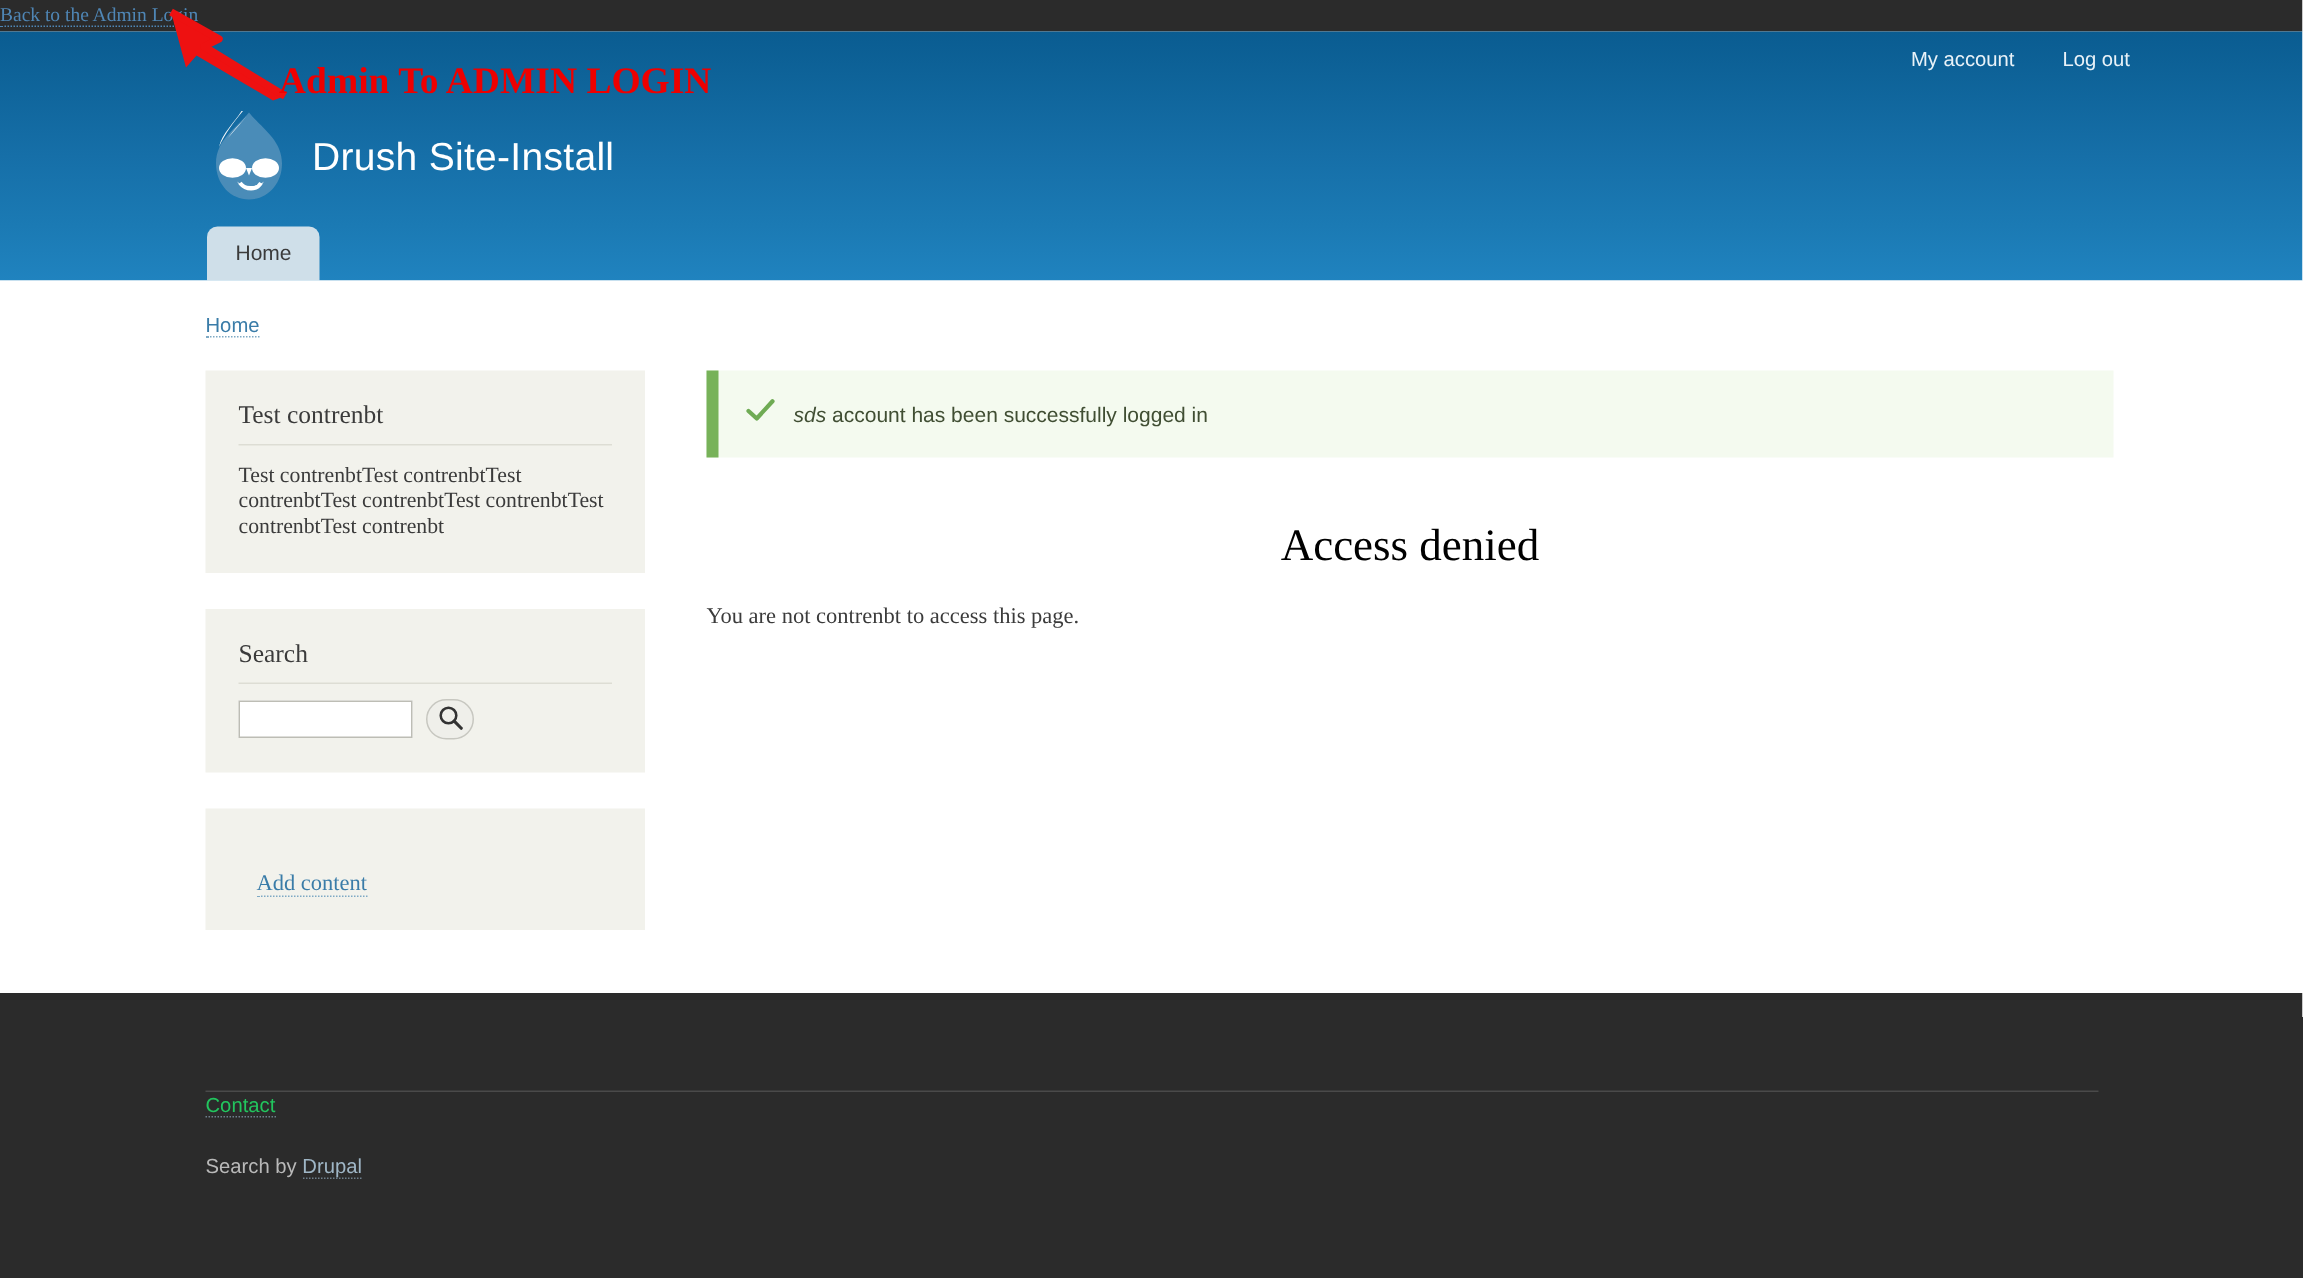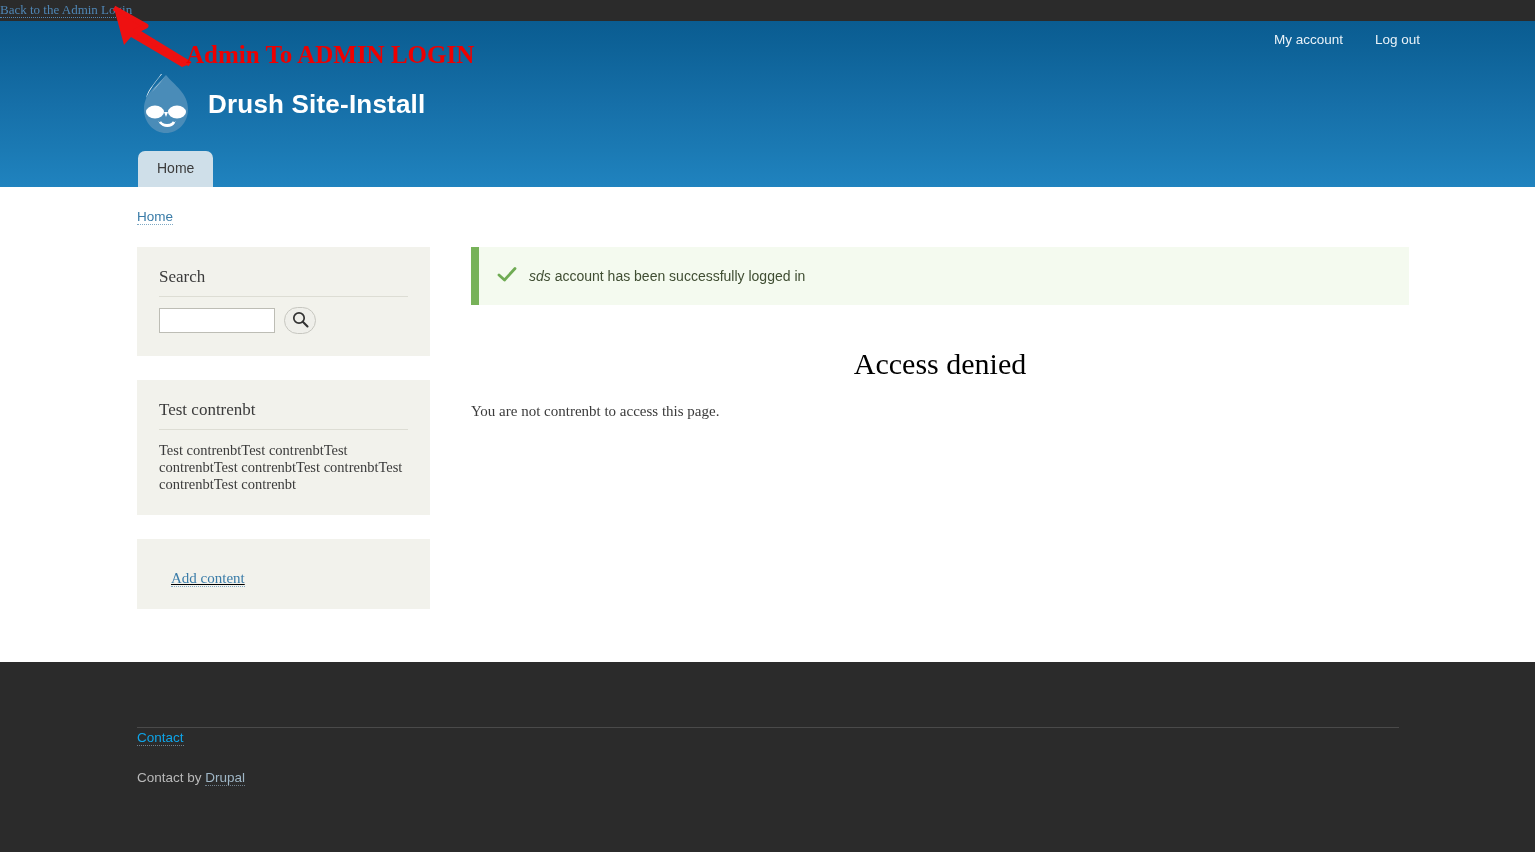--- a/index.html
+++ b/index.html
@@ -47,21 +47,21 @@
   }
   .site-brand {
     position: absolute; left: 138px; top: 48px;
     display: flex; align-items: center;
   }
   .druplicon { width: 56px; height: 70px; flex: 0 0 auto; }
   .site-name {
     margin-left: 14px;
     color: #ffffff;
     font-size: 26px;
-    font-weight: bold;
+    font-weight: normal;
     letter-spacing: .2px;
   }
   .main-menu {
     position: absolute; left: 138px; bottom: 0;
     display: flex;
   }
   .menu-tab {
     background: #cfdfe9;
     color: #3b3b3b;
     font-size: 14px;
@@ -121,21 +121,21 @@
     display: flex; align-items: center; justify-content: center;
     padding: 0;
   }
   .block-body {
     font-family: "Liberation Serif", serif;
     font-size: 14.5px;
     color: #3b3b3b;
     line-height: 17px;
     margin-top: 12px;
   }
-  .tools-list { margin: 10px 0 0 0; padding: 0 0 0 12px; list-style: none; text-decoration: underline; }
+  .tools-list { margin: 21px 0 0 0; padding: 0 0 0 12px; list-style: none; }
   .tools-list a {
     font-family: "Liberation Serif", serif;
     font-size: 15px;
     color: #3a7ca8;
     text-decoration: none;
     border-bottom: 1px dotted #7fa9c4;
   }
 
   
   .content { position: absolute; left: 471px; top: 60px; width: 938px; }
@@ -171,21 +171,21 @@
     background: #2b2b2b;
   }
   .footer-inner { position: absolute; left: 137px; top: 66px; width: 1262px; }
   .footer-divider {
     position: absolute; left: 137px; top: 65px;
     width: 1262px; height: 1px;
     background: #4a4a4a;
   }
   .footer-link {
     display: inline-block;
-    color: #0ea5e9;
+    color: #22c55e;
     font-size: 13.5px;
     text-decoration: none;
     border-bottom: 1px dotted #6e7f8b;
   }
   .footer-powered {
     color: #b9b9b9;
     font-size: 13.5px;
     margin-top: 24px;
   }
   .footer-powered a {
@@ -244,40 +244,40 @@
 
   <div class="page-body">
 
     <div class="breadcrumb">
       <a href="#">Home</a>
     </div>
 
     <div class="sidebar">
 
       <div class="block">
+        <h2 class="block-title">Test contrenbt</h2>
+        <div class="block-body">Test contrenbtTest contrenbtTest contrenbtTest contrenbtTest contrenbtTest contrenbtTest contrenbt</div>
+      </div>
+
+      <div class="block">
         <h2 class="block-title">Search</h2>
         <div class="search-row">
           <input class="search-input" type="text" placeholder="" style="">
           <button class="search-btn">
             <span>
               <svg width="17" height="17" viewBox="0 0 17 17" xmlns="http://www.w3.org/2000/svg">
                 <circle cx="7" cy="7" r="5.2" fill="none" stroke="#333333" stroke-width="1.7"></circle>
                 <line x1="10.8" y1="10.8" x2="15.5" y2="15.5" stroke="#333333" stroke-width="2.1" stroke-linecap="round"></line>
               </svg>
             </span>
           </button>
         </div>
       </div>
 
       <div class="block">
-        <h2 class="block-title">Test contrenbt</h2>
-        <div class="block-body">Test contrenbtTest contrenbtTest contrenbtTest contrenbtTest contrenbtTest contrenbtTest contrenbt</div>
-      </div>
-
-      <div class="block">
         <ul class="tools-list">
           <li>
             <a href="#">Add content</a>
           </li>
         </ul>
       </div>
     </div>
 
     <div class="content">
 
@@ -295,21 +295,21 @@
       <h1 class="page-title">Access denied</h1>
       <p class="page-text">You are not contrenbt to access this page.</p>
     </div>
   </div>
 
   <div class="footer">
     <div class="footer-divider"></div>
     <div class="footer-inner">
       <a href="#" class="footer-link">Contact</a>
       <div class="footer-powered">
-        <span>Contact by </span><a href="#">Drupal</a>
+        <span>Search by </span><a href="#">Drupal</a>
       </div>
     </div>
   </div>
 
   <span class="annotation-arrow">
     <svg width="90" height="65" viewBox="0 0 90 65" xmlns="http://www.w3.org/2000/svg">
       <path d="M4 4 L36 22 L26 27 L80 60 L72 63 L21 33 L14 41 Z" fill="#ee1111"></path>
       <path d="M4 4 L36 22 L26 27 L80 60" fill="none" stroke="#ee1111" stroke-width="5" stroke-linejoin="round"></path>
     </svg>
   </span>

